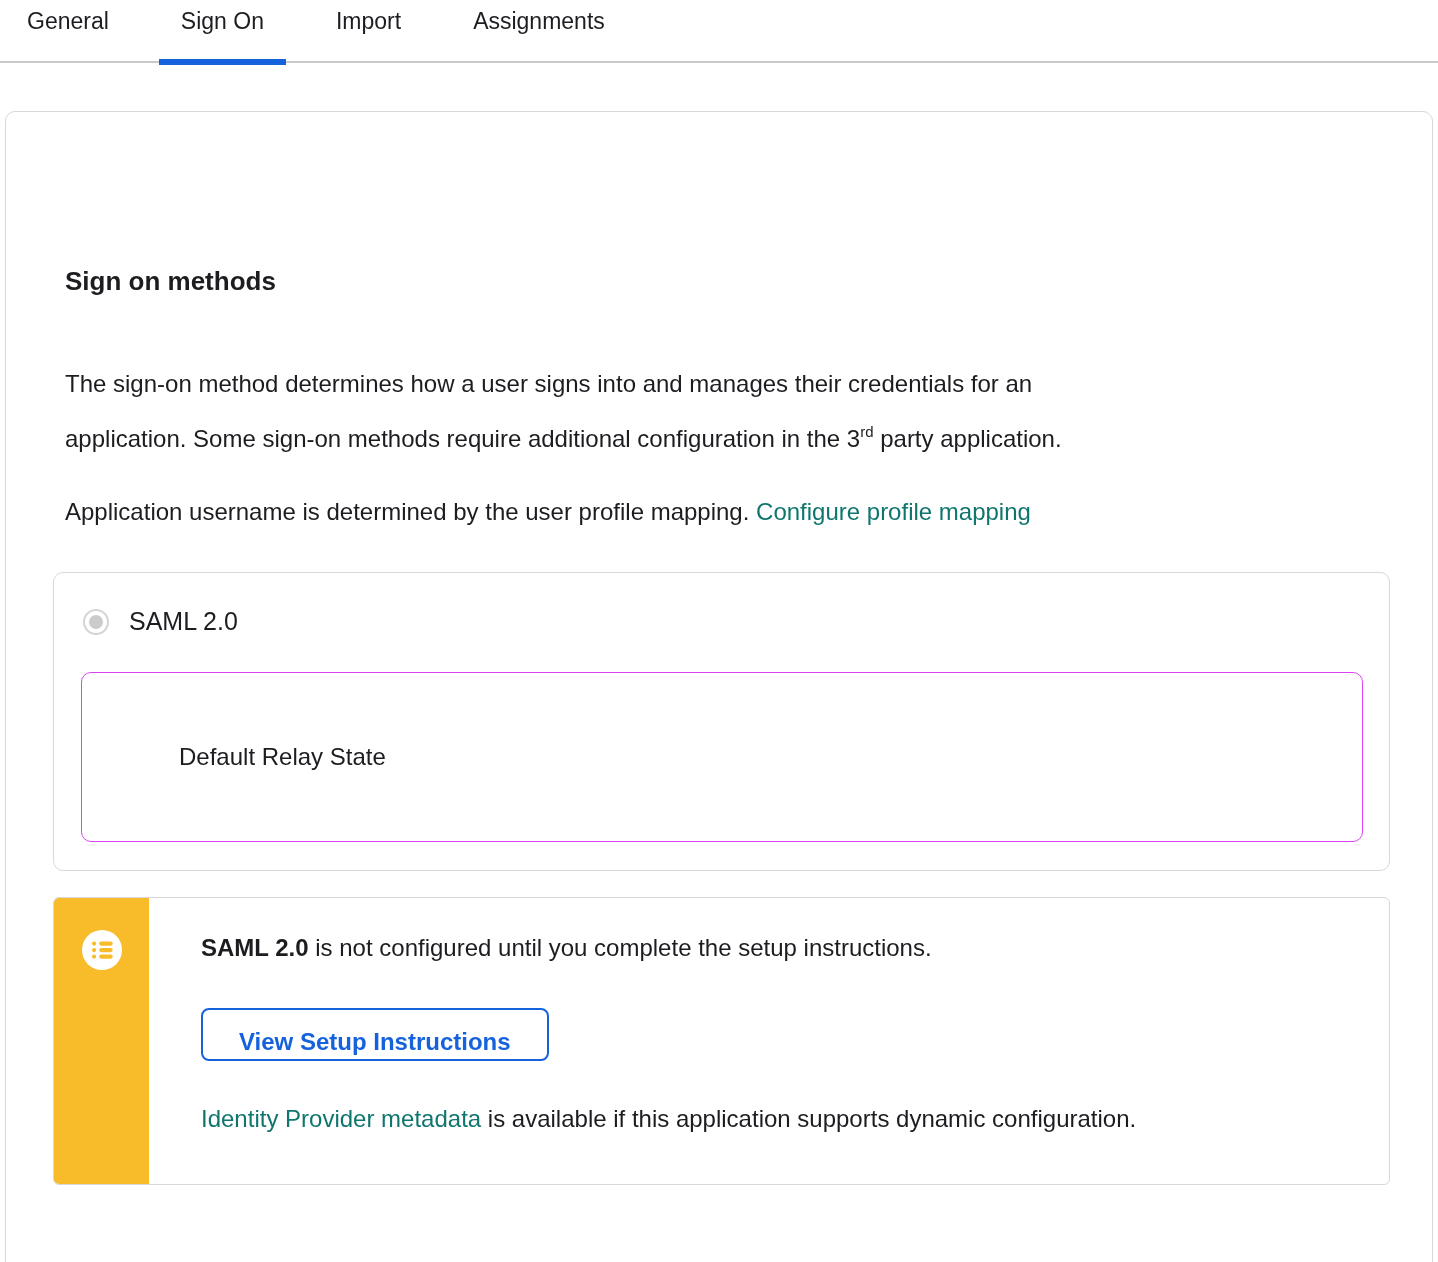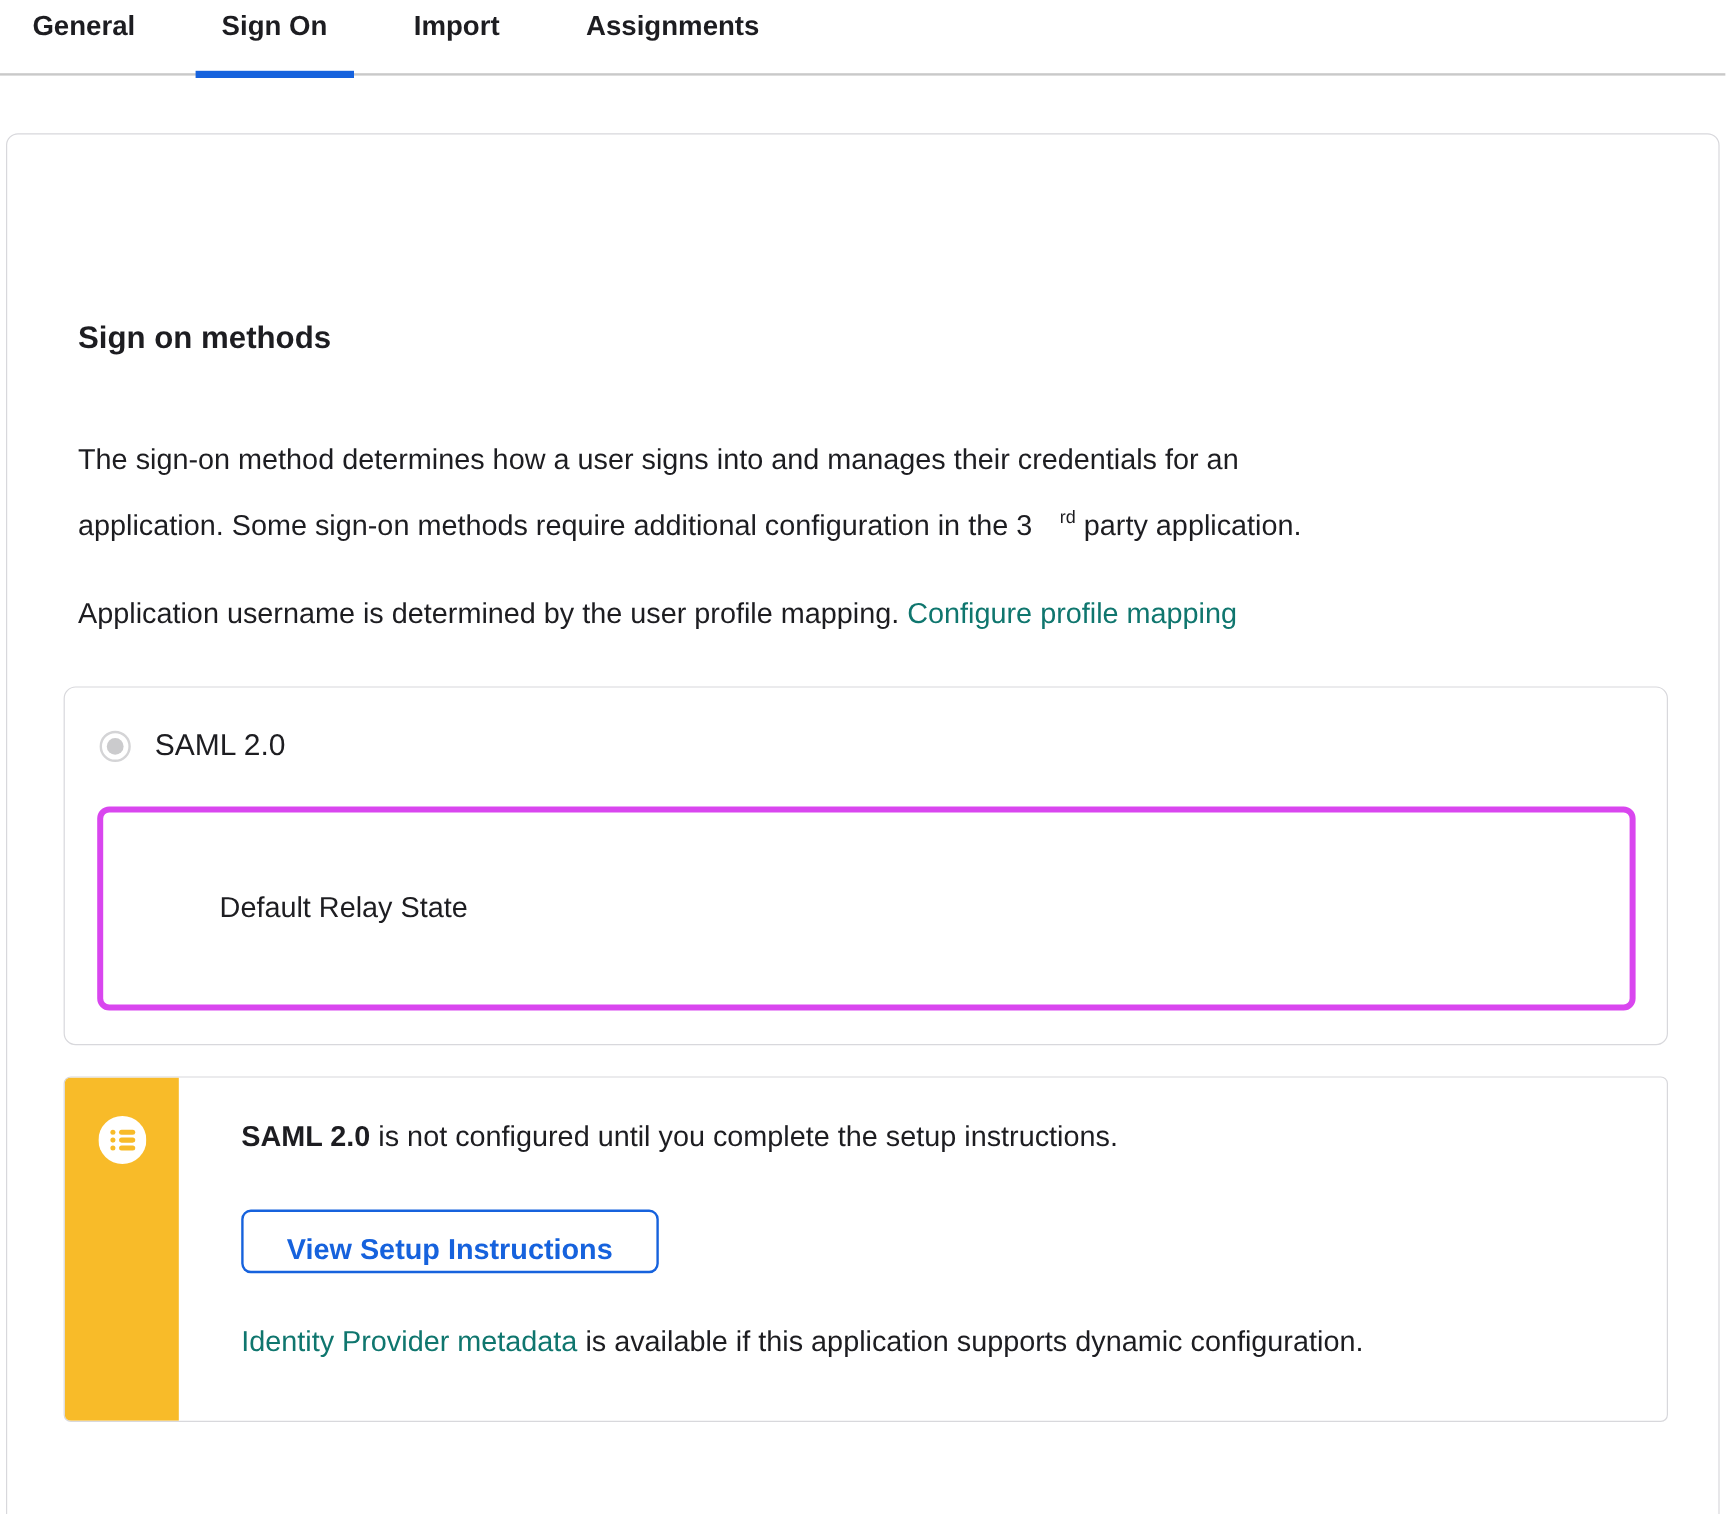--- a/index.html
+++ b/index.html
@@ -19,21 +19,21 @@
     display: flex;
     align-items: flex-start;
     padding-left: 5px;
   }
   .tab {
     position: relative;
     height: 63px;
     padding: 8px 22px 0 22px;
     margin-right: 28px;
     font-size: 23px;
-    font-weight: 700;
+    font-weight: 400;
     color: #1d1d21;
     cursor: pointer;
     white-space: nowrap;
   }
   .tab.active::after {
     content: "";
     position: absolute;
     left: 0; right: 0;
     bottom: -2px;
     height: 6px;
@@ -81,21 +81,20 @@
     font-size: 24px;
     line-height: 49px;
     max-width: 1240px;
   }
   .para .block { display: block; }
   .para-2 { margin-top: 24px; }
   sup.sup {
     font-size: 15px;
     position: relative;
     top: -1px;
-    margin-left: 23px;
   }
   .link {
     color: #0f766e;
     text-decoration: none;
     cursor: pointer;
   }
 
   
   .saml-card {
     margin-top: 36px;
@@ -125,21 +124,21 @@
     width: 14px; height: 14px;
     border-radius: 50%;
     background: #cbcbcd;
     top: 50%; left: 50%;
     transform: translate(-50%, -50%);
   }
   .radio-label { font-size: 25px; }
 
   .relay-box {
     margin-top: 36px;
-    border: 5px solid #d946ef;
+    border: 1px solid #d946ef;
     border-radius: 10px;
     height: 170px;
     display: flex;
     align-items: center;
     padding-left: 97px;
     font-size: 24px;
   }
 
   
   .callout {

